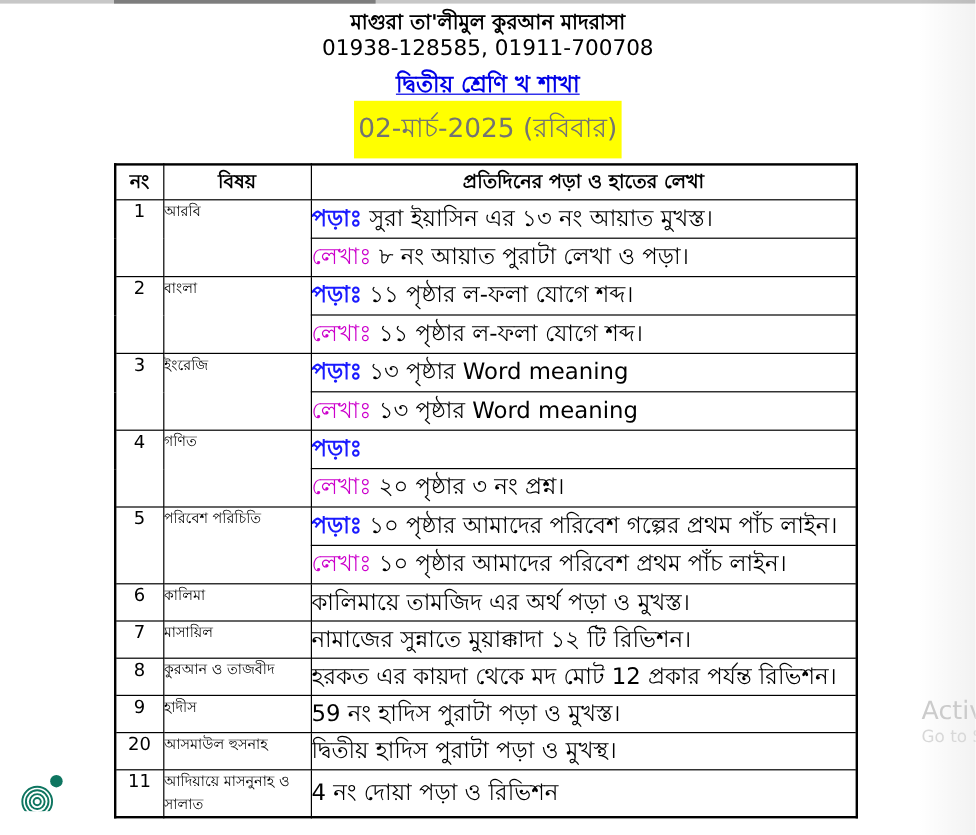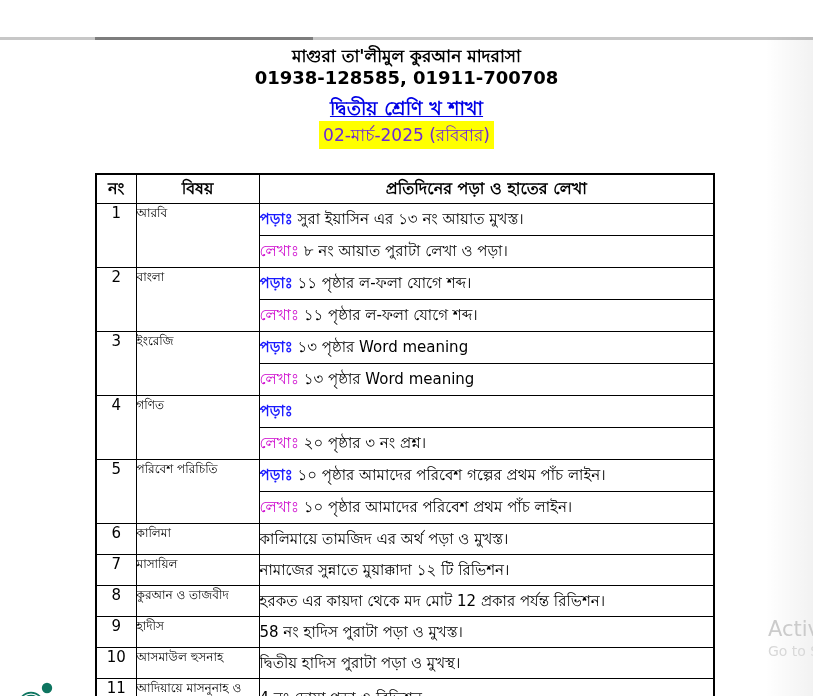--- a/index.html
+++ b/index.html
@@ -4,49 +4,49 @@
 <style>
   html, body { margin: 0; padding: 0; }
   body {
     width: 813px; height: 696px;
     background: #ffffff;
     overflow: hidden;
     position: relative;
     font-family: "DejaVu Sans", "Liberation Sans", sans-serif;
     color: #000;
   }
-  .page { position: absolute; inset: 0; background: #fff; margin-top: 37px; }
+  .page { position: absolute; inset: 0; background: #fff; }
   
   .right-shade {
     position: absolute; top: 0; right: 0; width: 48px; height: 696px;
     background: linear-gradient(to right, rgba(0,0,0,0), rgba(0,0,0,0.05));
   }
   .topbar { position: absolute; top: 0; left: 0; width: 813px; height: 3px; background: #c7c7c7; }
   .topbar-dark { position: absolute; top: 0; left: 95px; width: 218px; height: 3px; background: #7d7d7d; }
 
   header.doc-header {
     position: absolute; top: 9px; left: 0; width: 813px;
     text-align: center;
   }
   .h-line { font-size: 17px; line-height: 21px; font-weight: 600; }
-  .h-phone { font-size: 18px; line-height: 22px; font-weight: 700; }
+  .h-phone { font-size: 18px; line-height: 22px; font-weight: 400; }
   .class-title {
     margin-top: 9px;
     font-size: 19px; line-height: 21px;
     font-weight: 700;
     color: var(--accent-blue, #0000e6);
     text-decoration: underline;
   }
   .date-line { margin-top: 2px; }
   .date-hl {
     display: inline-block;
     background: var(--highlight-yellow, #ffff00);
-    color: #6d28d9;
-    font-size: 17px; line-height: 20px;
-    padding: 4px 4px;
+    color: #737373;
+    font-size: 22px; line-height: 20px;
+    padding: 14px 4px;
   }
 
   .tablewrap { position: absolute; left: 95px; top: 136px; }
   table.hw {
     border-collapse: collapse;
     table-layout: fixed;
     width: 618px;
     border: 2px solid #000;
   }
   table.hw th, table.hw td {
@@ -63,21 +63,21 @@
   }
   td.no-cell {
     text-align: center; vertical-align: top;
     font-size: 15px; padding-top: 7px;
   }
   td.subj-cell {
     vertical-align: top; font-size: 12px;
     padding: 6px 4px 2px 8px; line-height: 19px;
   }
   td.task-cell {
-    vertical-align: middle; font-size: 15px;
+    vertical-align: middle; font-size: 19px;
     padding: 2px 6px 2px 8px; line-height: 19px;
   }
   tr.sub-row { height: 32px; }
   tr.single-row { height: 31px; }
   .lbl-pora { color: var(--pora-blue, #1a1aff); font-weight: 700; }
   .lbl-lekha { color: var(--lekha-magenta, #cc00cc); font-weight: 400; }
 
   .watermark {
     position: absolute; left: 768px; top: 579px;
     white-space: nowrap; pointer-events: none;
@@ -170,24 +170,24 @@
             <td class="task-cell">নামাজের সুন্নাতে মুয়াক্কাদা ১২ টি রিভিশন।</td>
           </tr>
           <tr class="single-row">
             <td class="no-cell">8</td>
             <td class="subj-cell">কুরআন ও তাজবীদ</td>
             <td class="task-cell">হরকত এর কায়দা থেকে মদ মোট 12 প্রকার পর্যন্ত রিভিশন।</td>
           </tr>
           <tr class="single-row">
             <td class="no-cell">9</td>
             <td class="subj-cell">হাদীস</td>
-            <td class="task-cell">58 নং হাদিস পুরাটা পড়া ও মুখস্ত।</td>
-          </tr>
-          <tr class="single-row">
-            <td class="no-cell">10</td>
+            <td class="task-cell">59 নং হাদিস পুরাটা পড়া ও মুখস্ত।</td>
+          </tr>
+          <tr class="single-row">
+            <td class="no-cell">20</td>
             <td class="subj-cell">আসমাউল হুসনাহ</td>
             <td class="task-cell">দ্বিতীয় হাদিস পুরাটা পড়া ও মুখস্থ।</td>
           </tr>
           <tr class="single-row">
             <td class="no-cell">11</td>
             <td class="subj-cell">আদিয়ায়ে মাসনুনাহ ও সালাত</td>
             <td class="task-cell">4 নং দোয়া পড়া ও রিভিশন</td>
           </tr>
         </tbody>
     </table>

